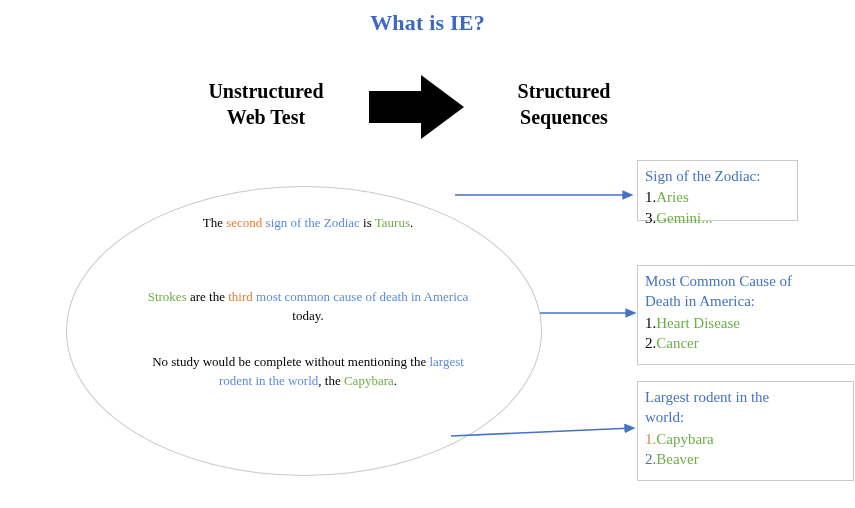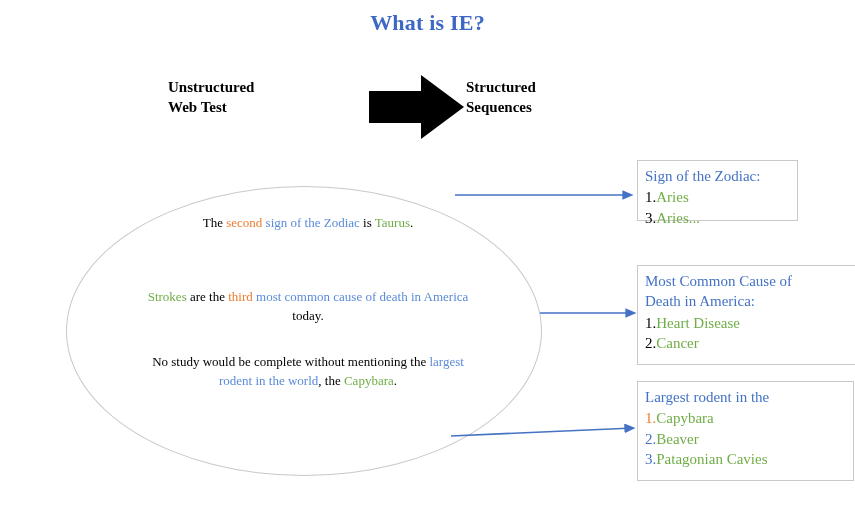--- a/index.html
+++ b/index.html
@@ -24,23 +24,24 @@
     text-align: center;
     font-size: 22px;
     font-weight: bold;
     color: #3D68C4;
     letter-spacing: 0.2px;
   }
 
   
   .hdr-label {
     position: absolute;
-    font-size: 15px;
+    font-size: 20px;
     font-weight: bold;
     color: #000000;
+    text-align: center;
     line-height: 1.32;
   }
   #hdr-left  { left: 168px; top: 78px; width: 196px; }
   #hdr-right { left: 466px; top: 78px; width: 196px; }
 
   
   #block-arrow {
     position: absolute;
     left: 369px;
     top: 73px;
@@ -154,37 +155,37 @@
       <polygon points="0,0 7,3 0,6" fill="#4472C4"></polygon>
     </marker>
   </defs>
   <line x1="0" y1="21" x2="182" y2="13" stroke="#4472C4" stroke-width="1.6" marker-end="url(#ah3)"></line>
 </svg>
 
 <div class="out-box" id="box-zodiac">
   <div class="box-header">Sign of the Zodiac:</div>
   <div class="box-items">
       <div class="box-item"><span class="num">1.</span><span class="item-text">Aries</span></div>
-      <div class="box-item"><span class="num">3.</span><span class="item-text">Aries...</span></div>
+      <div class="box-item"><span class="num">3.</span><span class="item-text">Gemini...</span></div>
     </div>
 </div>
 
 <div class="out-box" id="box-death">
   <div class="box-header">
     <div>Most Common Cause of</div>
     <div>Death in America:</div>
   </div>
   <div class="box-items">
       <div class="box-item"><span class="num">1.</span><span class="item-text">Heart Disease</span></div>
       <div class="box-item"><span class="num">2.</span><span class="item-text">Cancer</span></div>
     </div>
 </div>
 
 <div class="out-box" id="box-rodent">
   <div class="box-header">
     <div>Largest rodent in the</div>
+    <div>world:</div>
   </div>
   <div class="box-items">
       <div class="box-item"><span class="num-orange">1.</span><span class="item-text">Capybara</span></div>
       <div class="box-item"><span class="num-blue">2.</span><span class="item-text">Beaver</span></div>
-      <div class="box-item"><span class="num-blue">3.</span><span class="item-text">Patagonian Cavies</span></div>
     </div>
 </div>
 
 </body></html>

